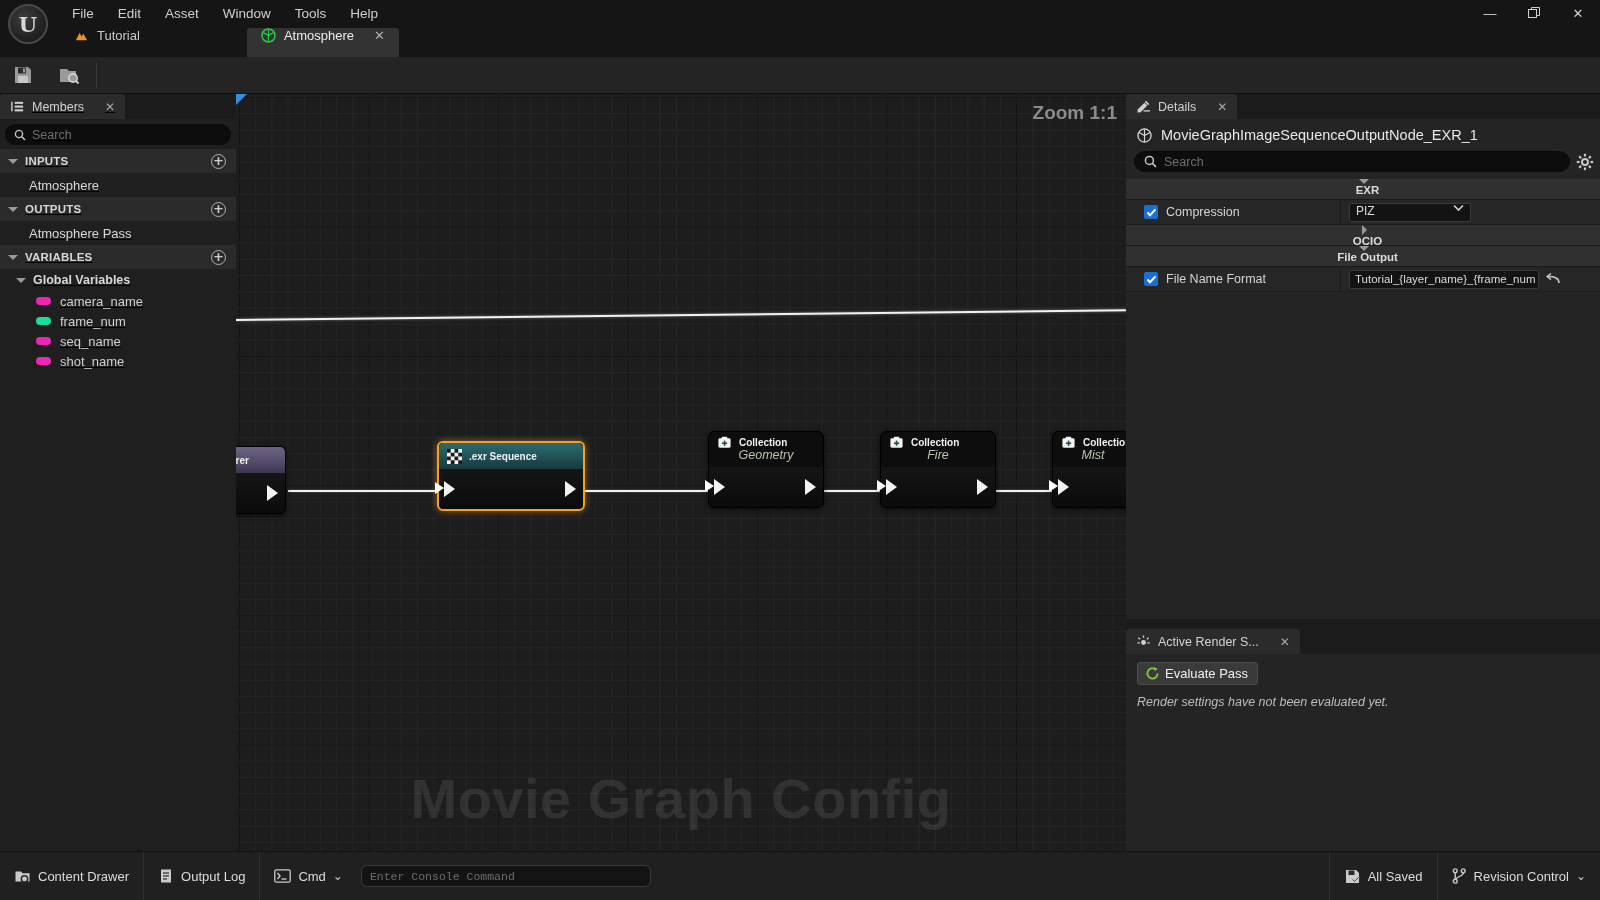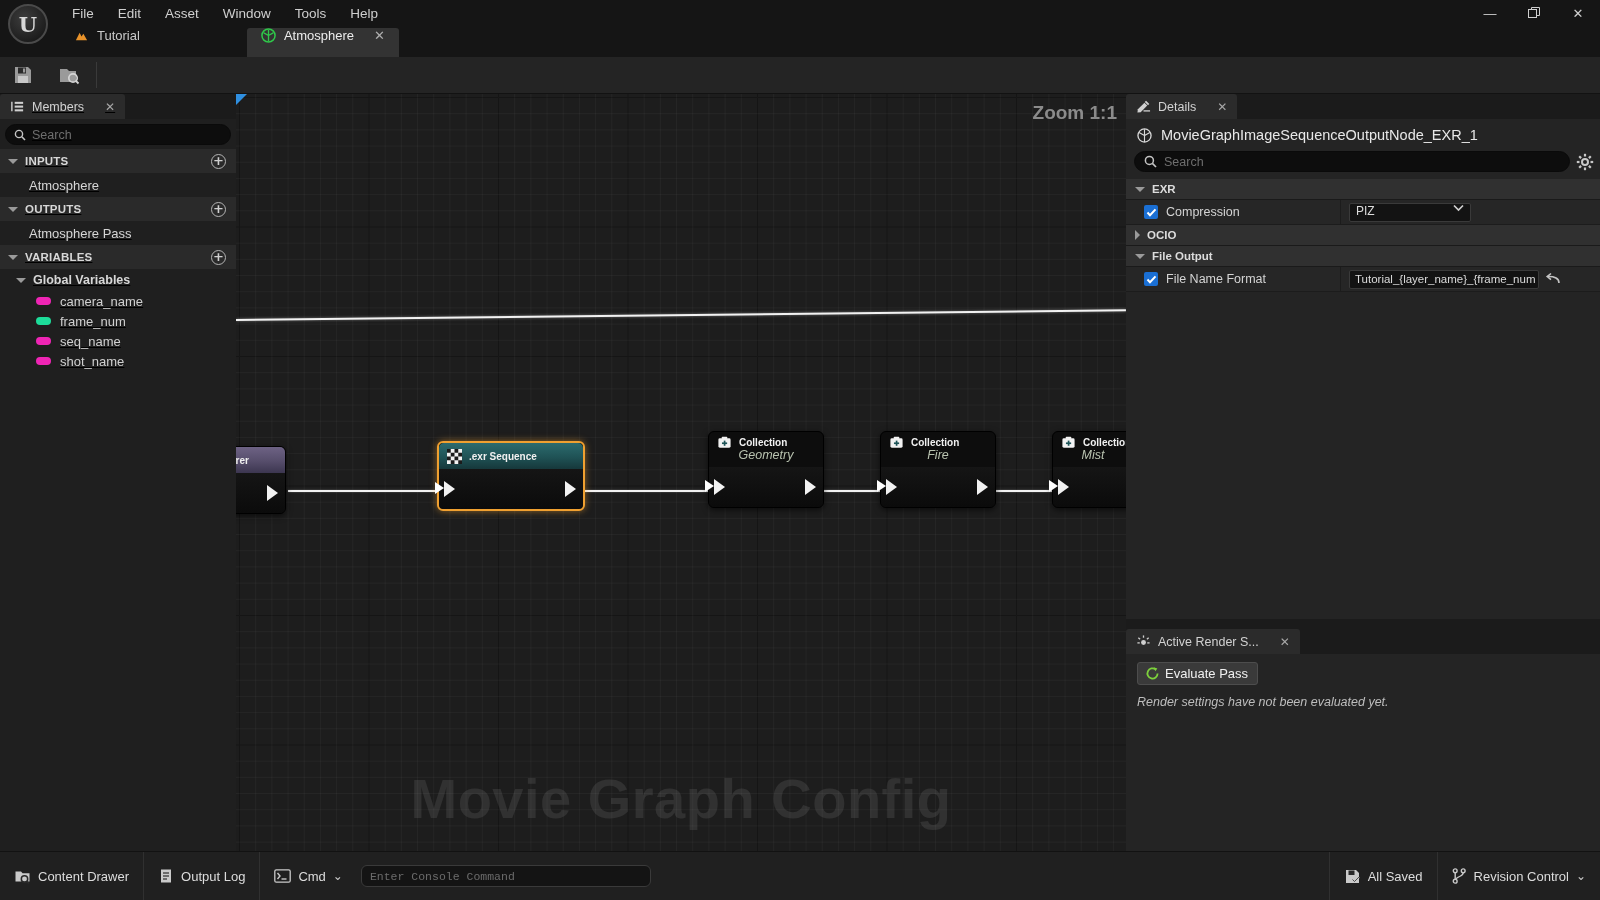--- a/index.html
+++ b/index.html
@@ -161,21 +161,21 @@
   .det-title span.t { font-size: 14.5px; color: #e8e8e8; white-space: nowrap; }
   .det-search-row { display: flex; align-items: center; gap: 6px; padding: 0 6px 7px 8px; }
   .det-search {
     flex: 1; height: 21px; background: #0d0d0d; border: 1px solid #0a0a0a; border-radius: 11px;
     display: flex; align-items: center; padding: 0 9px; gap: 7px;
   }
   .det-search .ph { font-size: 12.5px; color: #6e6e6e; }
   .cat-row {
     height: 21px; background: #303030; border-bottom: 1px solid #1a1a1a;
     display: flex; align-items: center; padding-left: 9px;
-    font-size: 11.5px; font-weight: bold; color: #dcdcdc;
+    font-size: 11.5px; font-weight: bold; color: #dcdcdc; flex-direction: column;
   }
   .prop-row {
     height: 25px; display: flex; align-items: center;
     border-bottom: 1px solid #1c1c1c; background: #262626;
   }
   .prop-left { width: 214px; display: flex; align-items: center; gap: 8px; padding-left: 18px; }
   .prop-label { font-size: 12.5px; color: #d4d4d4; }
   .chk {
     width: 14px; height: 14px; border-radius: 2px; background: #1a6fd4; flex: none;
     display: flex; align-items: center; justify-content: center;

